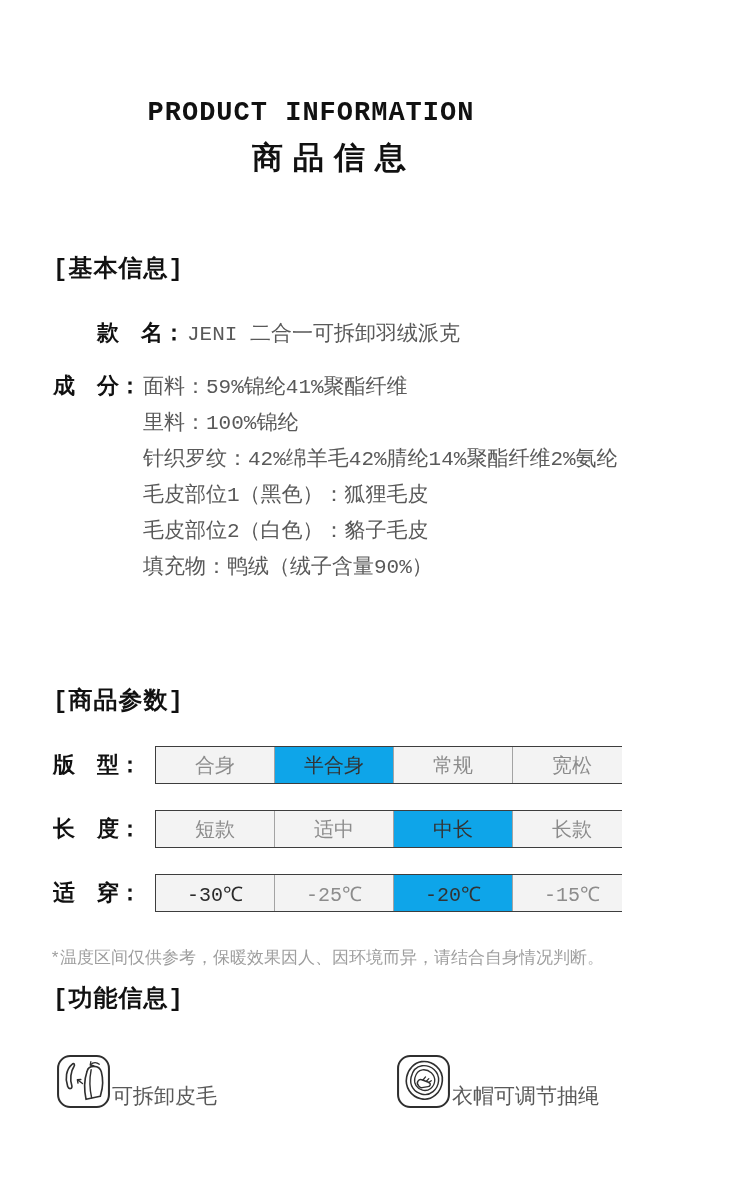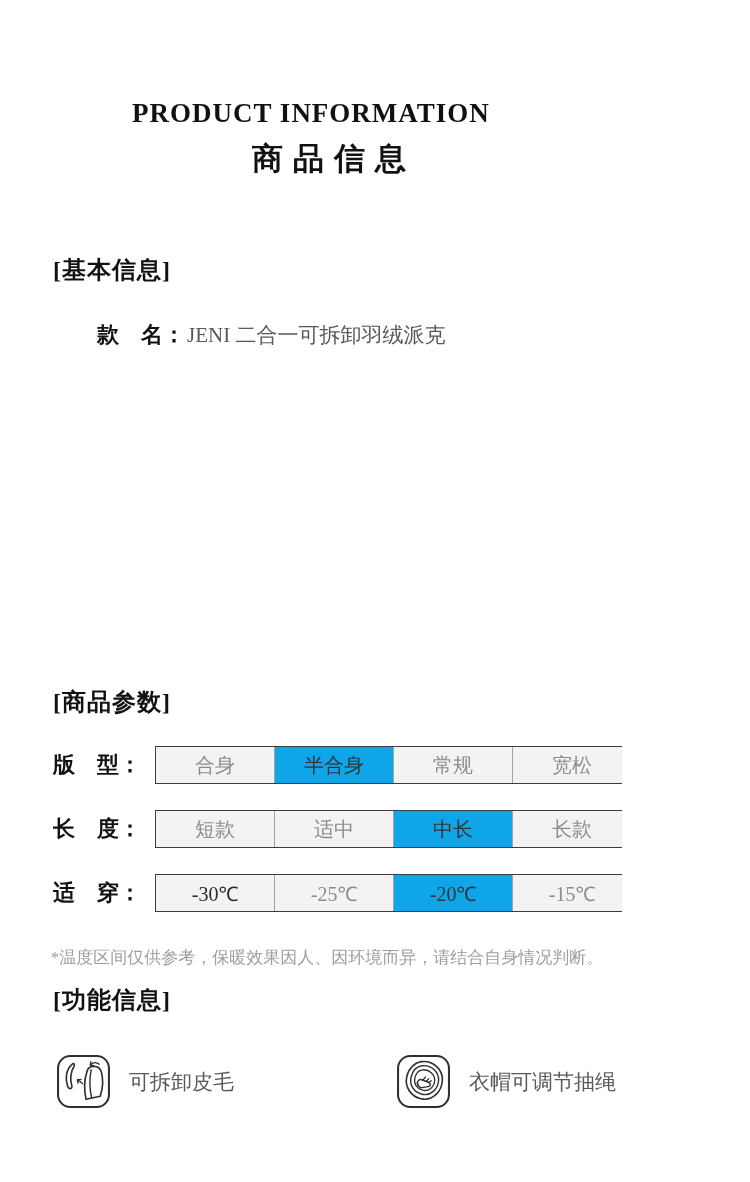--- a/index.html
+++ b/index.html
@@ -1,18 +1,18 @@
 <!DOCTYPE html>
 <html><head>
 <meta charset="utf-8">
 <style>
   html,body{margin:0;padding:0;}
   body{background:#fff;}
   .page{position:relative;width:622px;height:1182px;background:#ffffff;overflow:hidden;
-        font-family:Liberation Serif, serif;color:#111;}
+        font-family:Liberation Mono, monospace;color:#111;}
 
   
   .title-block{position:absolute;top:98px;left:0;width:100%;text-align:center;}
   .title-en{font-size:27px;font-weight:700;color:#111;letter-spacing:1px;}
   .title-zh{font-size:31px;font-weight:700;color:#111;letter-spacing:10px;padding-left:10px;margin-top:9px;margin-left:36px;}
 
   
   .sec-title{margin:0;font-size:24px;font-weight:600;color:#111;letter-spacing:1px;line-height:32px;}
 
   
@@ -36,21 +36,21 @@
   .cell:first-child{border-left:none;}
   .cell.hl{background:#0ea5e9;color:#333;}
   .cell.dark{color:#2b2b2b;}
 
   .footnote{position:absolute;top:946px;left:0;width:100%;box-sizing:border-box;
             padding-left:32px;text-align:center;font-size:17px;color:#9e9e9e;}
 
   
   .features{position:absolute;top:984px;left:53px;width:662px;}
   .feature-items{position:relative;margin-top:37px;height:60px;}
-  .feature-item{position:absolute;top:0;display:flex;align-items:center;gap:17px;}
+  .feature-item{position:absolute;top:0;display:flex;align-items:flex-end;}
   .feature-item.f1{left:2px;}
   .feature-item.f2{left:342px;}
   .feature-icon{width:57px;height:57px;flex:none;}
   .feature-icon svg{width:57px;height:57px;display:block;}
   .feature-label{font-size:21px;color:#595959;}
 </style>
 </head>
 <body>
 
 <div class="page">
@@ -61,20 +61,31 @@
   </header>
 
   <section class="basic">
     <h2 class="sec-title">[基本信息]</h2>
 
     <div class="kv-row name-row">
       <span class="kv-label">款　名：</span>
       <span class="kv-value">JENI 二合一可拆卸羽绒派克</span>
     </div>
 
+    <div class="kv-row comp-row">
+      <span class="kv-label">成　分：</span>
+      <div class="comp-lines">
+        <div>面料：59%锦纶41%聚酯纤维</div>
+        <div>里料：100%锦纶</div>
+        <div>针织罗纹：42%绵羊毛42%腈纶14%聚酯纤维2%氨纶</div>
+        <div>毛皮部位1（黑色）：狐狸毛皮</div>
+        <div>毛皮部位2（白色）：貉子毛皮</div>
+        <div>填充物：鸭绒（绒子含量90%）</div>
+      </div>
+    </div>
   </section>
 
   <section class="params">
     <h2 class="sec-title">[商品参数]</h2>
 
     <div class="param-rows">
 
       <div class="param-row">
         <span class="param-label">版　型：</span>
         <div class="param-table">

